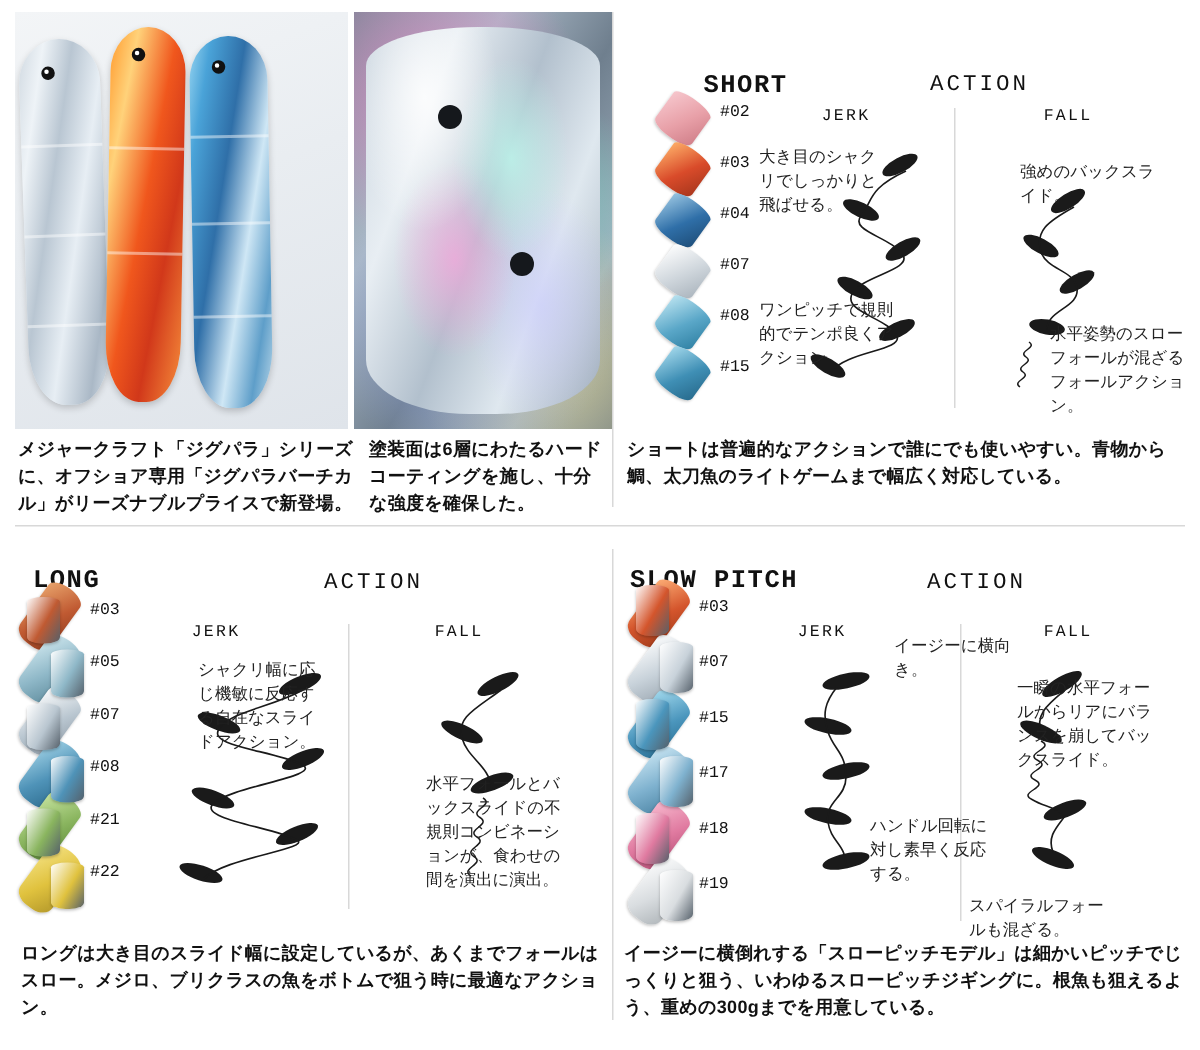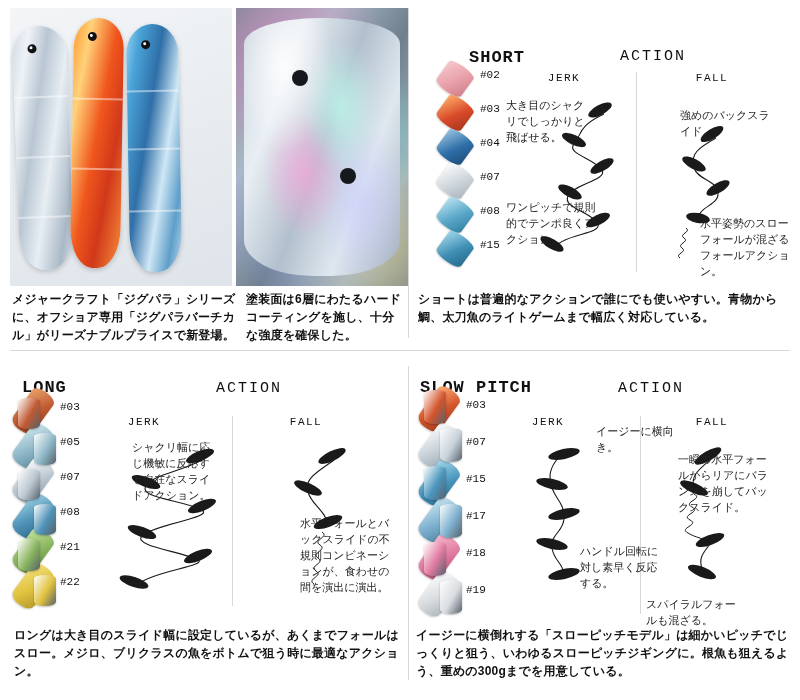--- a/index.html
+++ b/index.html
@@ -333,21 +333,21 @@
   <svg width="124" height="184" viewBox="0 0 124 184">
     <g fill="#1a1a1a">
       <ellipse cx="70" cy="26" rx="15" ry="5" transform="rotate(-26 70 26)"></ellipse>
       <ellipse cx="46" cy="58" rx="15" ry="5" transform="rotate(24 46 58)"></ellipse>
       <ellipse cx="66" cy="92" rx="15" ry="5" transform="rotate(-20 66 92)"></ellipse>
     </g>
     <path d="M72,30 C56,42 42,48 46,62 C50,76 64,80 66,96" fill="none" stroke="#1a1a1a" stroke-width="1.1"></path>
     <path d="M60,102 c8,5 -10,8 -2,13 c8,5 -10,8 -2,13 c8,5 -10,8 -2,13 c8,5 -10,8 -2,13" fill="none" stroke="#1a1a1a" stroke-width="1"></path>
   </svg>
 </div>
-<div class="note" style="left:300px; top:516px; width:96px;">水平フォールとバックスライドの不規則コンビネーションが、食わせの間を演出に演出。</div>
+<div class="note" style="left:284px; top:516px; width:96px;">水平フォールとバックスライドの不規則コンビネーションが、食わせの間を演出に演出。</div>
 
 <div class="panel" id="long-strip">
     <div style="position: absolute; left: 4px; top: 0px; width: 22px; height: 31.3333px; border-radius: 50% 50% 44% 44% / 10% 10% 14% 14%; background: linear-gradient(120deg, rgb(255, 255, 255) 0%, rgb(192, 90, 50) 55%, rgb(85, 96, 106) 100%); box-shadow: rgba(0, 0, 0, 0.25) 0px 1px 2px;"></div>
     <div style="position: absolute; left: 20px; top: 35.3333px; width: 22px; height: 31.3333px; border-radius: 50% 50% 44% 44% / 10% 10% 14% 14%; background: linear-gradient(120deg, rgb(255, 255, 255) 0%, rgb(143, 184, 200) 55%, rgb(85, 96, 106) 100%); box-shadow: rgba(0, 0, 0, 0.25) 0px 1px 2px;"></div>
     <div style="position: absolute; left: 4px; top: 70.6667px; width: 22px; height: 31.3333px; border-radius: 50% 50% 44% 44% / 10% 10% 14% 14%; background: linear-gradient(120deg, rgb(255, 255, 255) 0%, rgb(185, 198, 208) 55%, rgb(85, 96, 106) 100%); box-shadow: rgba(0, 0, 0, 0.25) 0px 1px 2px;"></div>
     <div style="position: absolute; left: 20px; top: 106px; width: 22px; height: 31.3333px; border-radius: 50% 50% 44% 44% / 10% 10% 14% 14%; background: linear-gradient(120deg, rgb(255, 255, 255) 0%, rgb(79, 147, 184) 55%, rgb(85, 96, 106) 100%); box-shadow: rgba(0, 0, 0, 0.25) 0px 1px 2px;"></div>
     <div style="position: absolute; left: 4px; top: 141.333px; width: 22px; height: 31.3333px; border-radius: 50% 50% 44% 44% / 10% 10% 14% 14%; background: linear-gradient(120deg, rgb(255, 255, 255) 0%, rgb(138, 181, 95) 55%, rgb(85, 96, 106) 100%); box-shadow: rgba(0, 0, 0, 0.25) 0px 1px 2px;"></div>
     <div style="position: absolute; left: 20px; top: 176.667px; width: 22px; height: 31.3333px; border-radius: 50% 50% 44% 44% / 10% 10% 14% 14%; background: linear-gradient(120deg, rgb(255, 255, 255) 0%, rgb(224, 194, 62) 55%, rgb(85, 96, 106) 100%); box-shadow: rgba(0, 0, 0, 0.25) 0px 1px 2px;"></div>
   </div>
 

